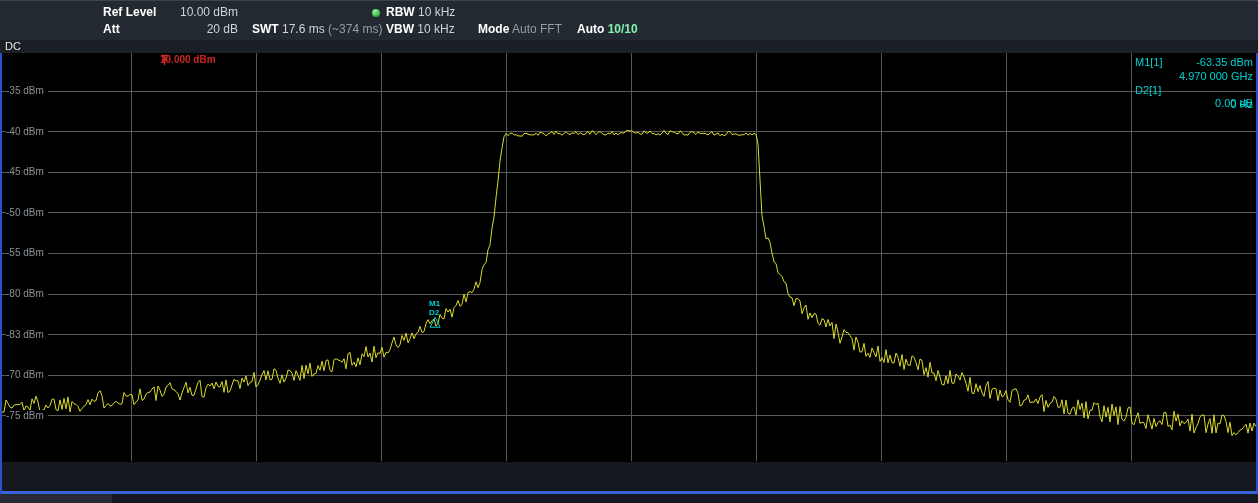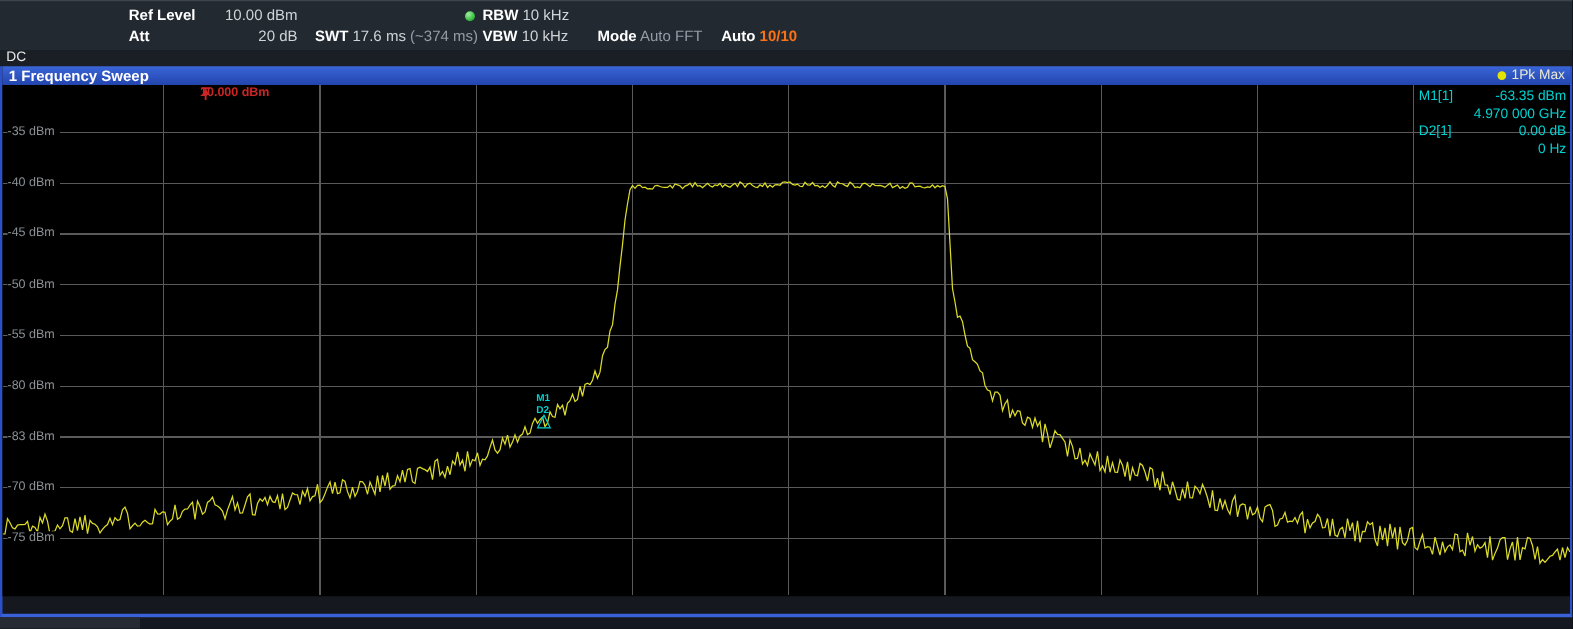--- a/index.html
+++ b/index.html
@@ -87,37 +87,30 @@
       <span class="hvalue">10 kHz</span>
     </div>
 
     <div class="hfield" style="left:478px;top:21px;">
       <span class="hlabel">Mode</span>
       <span class="hvalue dim">Auto FFT</span>
     </div>
 
     <div class="hfield" style="left:577px;top:21px;">
       <span class="hlabel">Auto</span>
-      <span class="hvalue" style="color:#f97316;font-weight:bold;">10/10</span>
+      <span class="hvalue" style="color:#86efac;font-weight:bold;">10/10</span>
     </div>
   </div>
 
   <div class="dc-row">
     <span>DC</span>
   </div>
 
   <div class="frame">
 
-    <div class="titlebar">
-      <span class="title">1 Frequency Sweep</span>
-      <div class="trace-indic">
-        <div class="trace-dot"></div>
-        <span>1Pk Max</span>
-      </div>
-    </div>
 
     <div class="graph">
       <svg id="plot" width="1254" height="409">
           <g stroke="#5a5a5a" stroke-width="1" shape-rendering="crispEdges">
             <line x1="129" x2="129" y1="0" y2="408"></line>
             <line x1="254" x2="254" y1="0" y2="408"></line>
             <line x1="379" x2="379" y1="0" y2="408"></line>
             <line x1="504" x2="504" y1="0" y2="408"></line>
             <line x1="629" x2="629" y1="0" y2="408"></line>
             <line x1="754" x2="754" y1="0" y2="408"></line>
@@ -160,21 +153,21 @@
       </div>
 
       <div class="mk-row" style="top:3px;">
         <span>M1[1]</span>
         <span class="v">-63.35 dBm</span>
       </div>
       <div class="mk-row" style="top:17px;">
         <span></span>
         <span class="v">4.970 000 GHz</span>
       </div>
-      <div class="mk-row" style="top:31px;">
+      <div class="mk-row" style="top:31px;flex-direction:column;">
         <span>D2[1]</span>
         <span class="v">0.00 dB</span>
       </div>
       <div class="mk-row" style="top:45px;">
         <span></span>
         <span class="v">0 Hz</span>
       </div>
 
       <div class="tm-label" style="left:427px;top:246px;">M1</div>
       <div class="tm-label" style="left:427px;top:255px;">D2</div>

